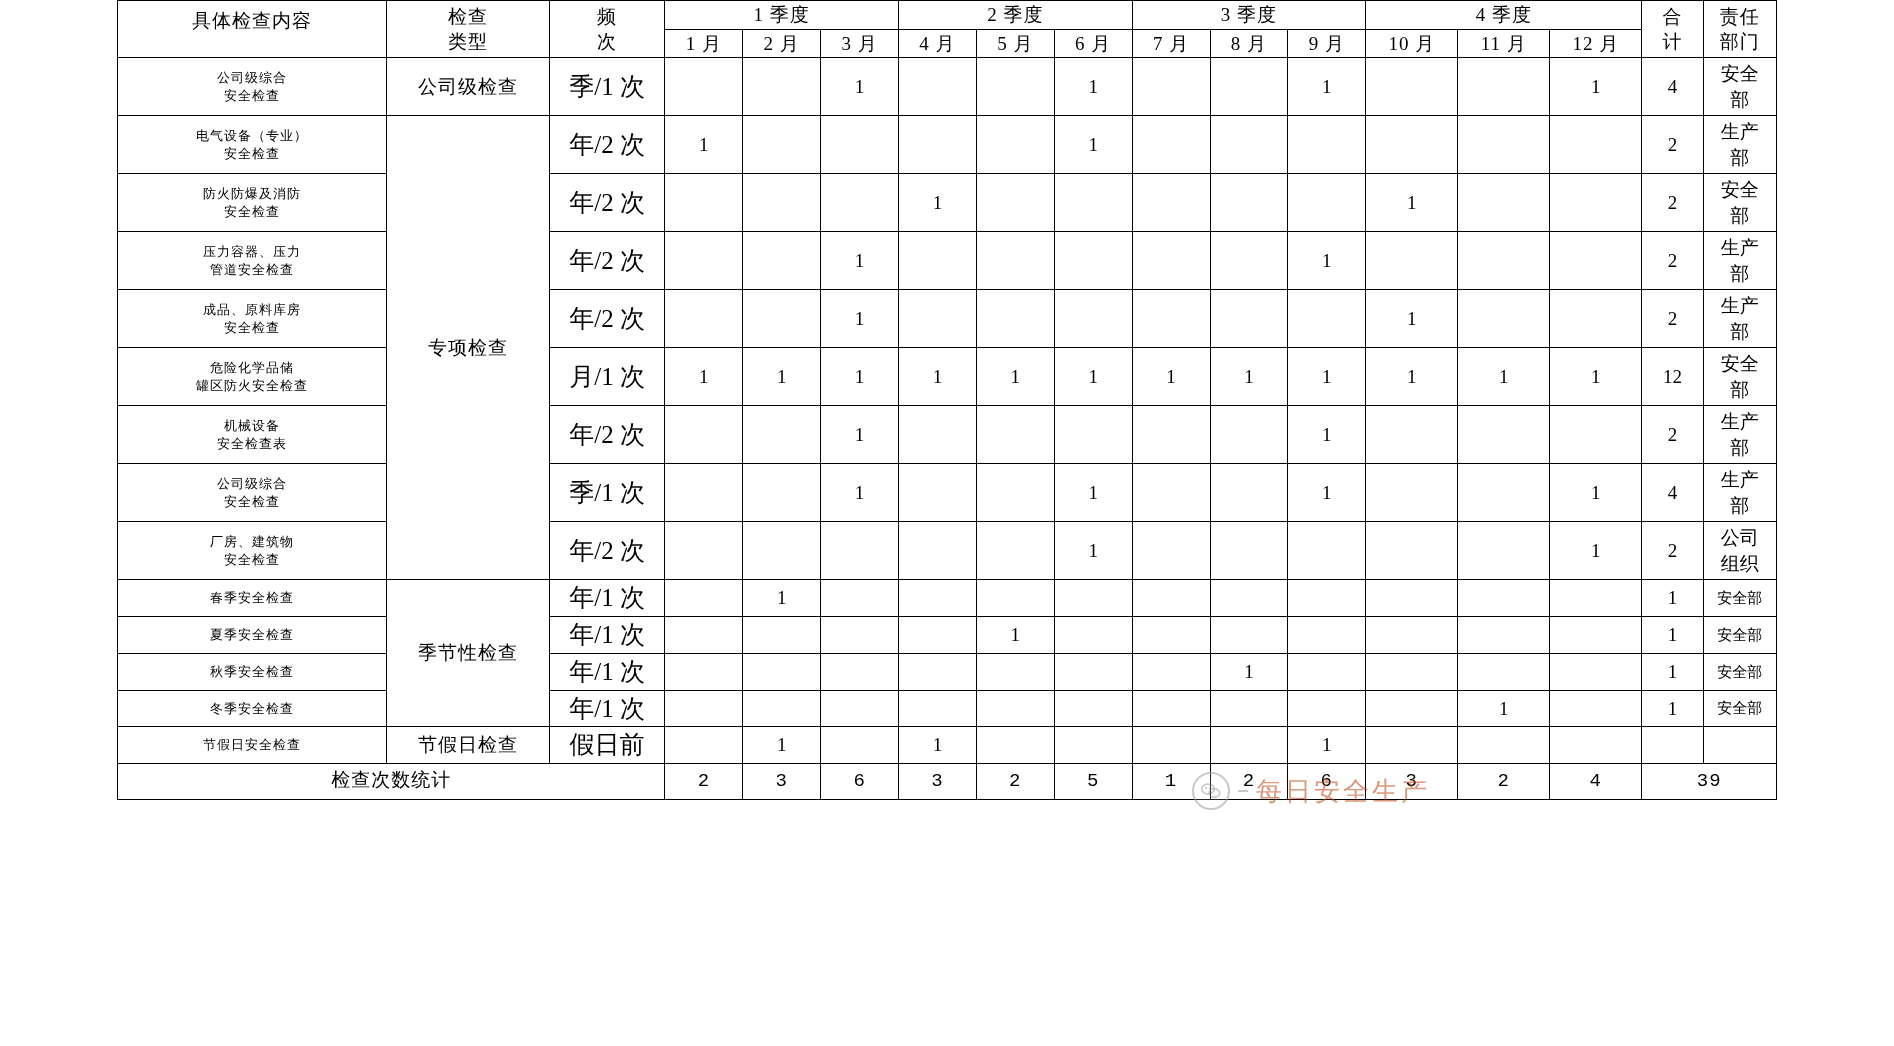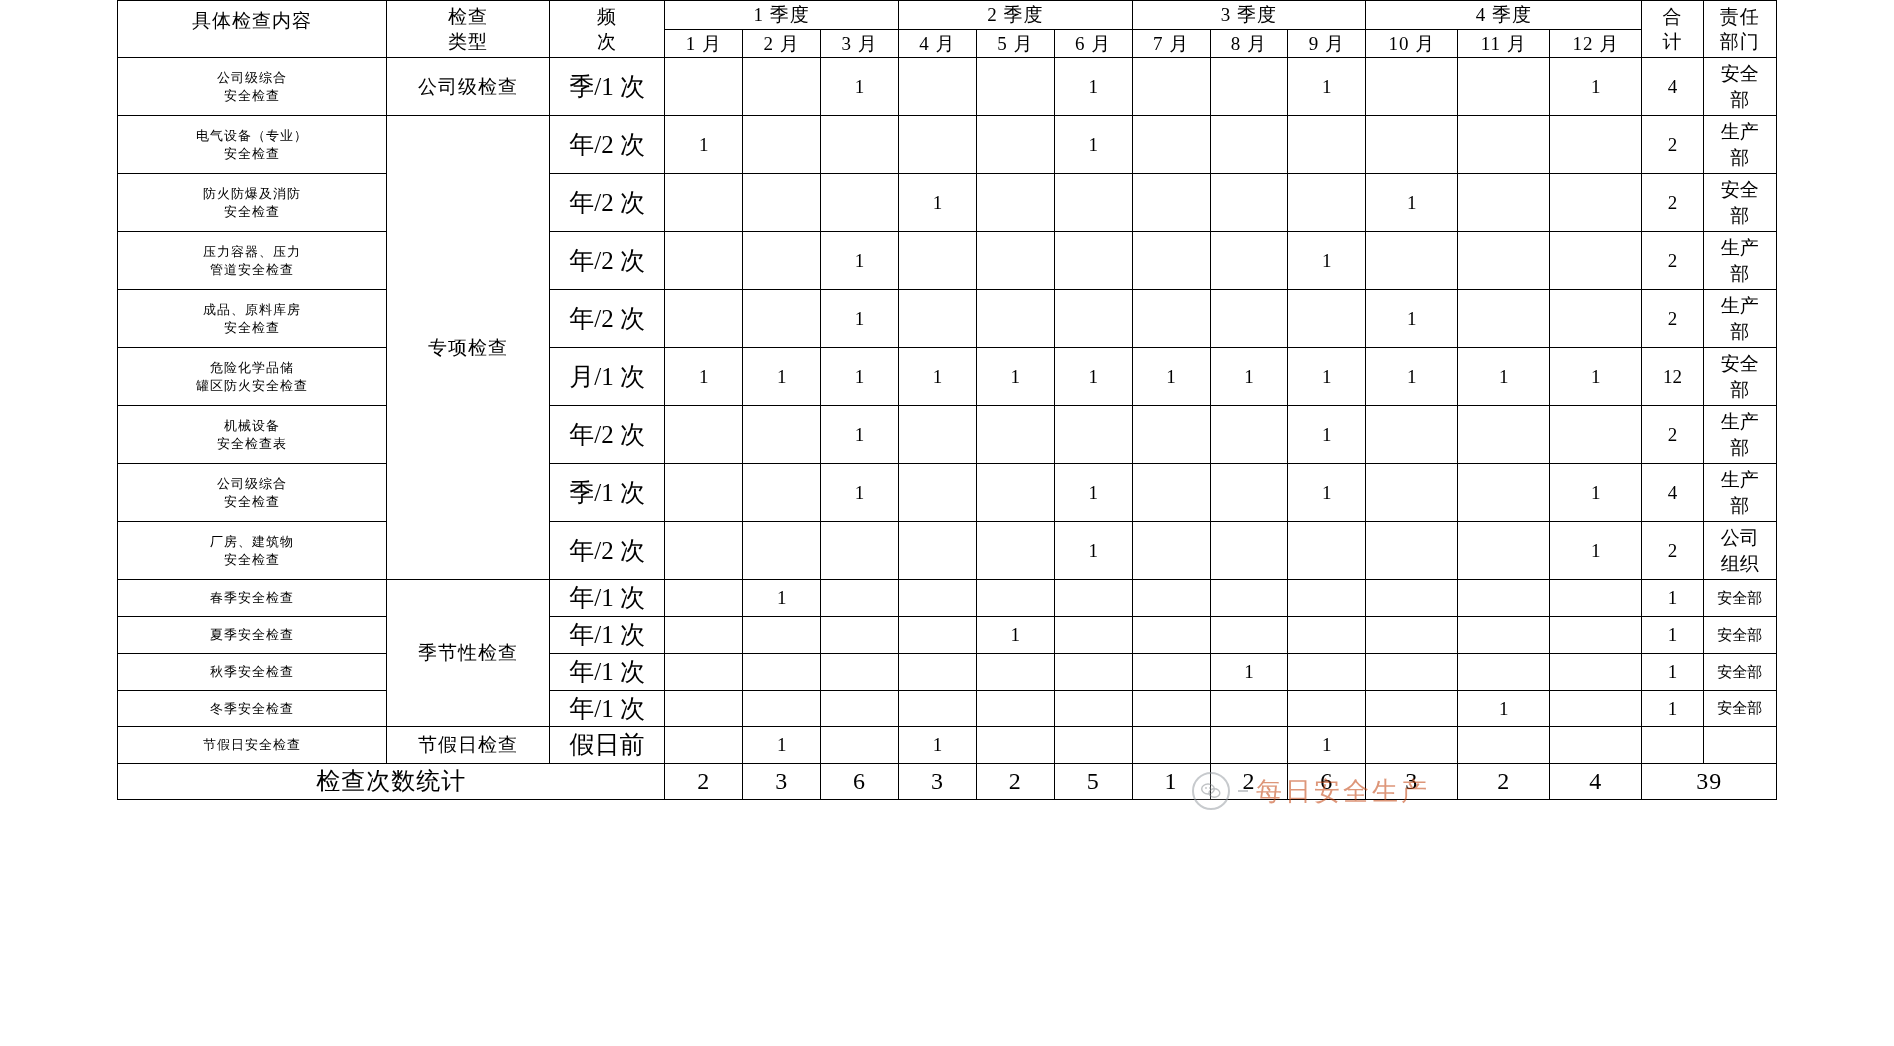--- a/index.html
+++ b/index.html
@@ -71,22 +71,23 @@
   }
   .dept-cell {
     font-size: 19px;
     line-height: 1.3;
   }
   .dept-cell.small {
     font-size: 15px;
     letter-spacing: 0px;
   }
   .sum-row td {
-    font-size: 24px;
+    font-size: 19px;
     letter-spacing: 1px;
+    font-family: Liberation Mono, monospace;
   }
   .two-line {
     display: block;
   }
   
   col.c-content { width: 228px; }
   col.c-type    { width: 138px; }
   col.c-freq    { width: 98px; }
   col.c-month   { width: 66px; }
   col.c-m10     { width: 78px; }

